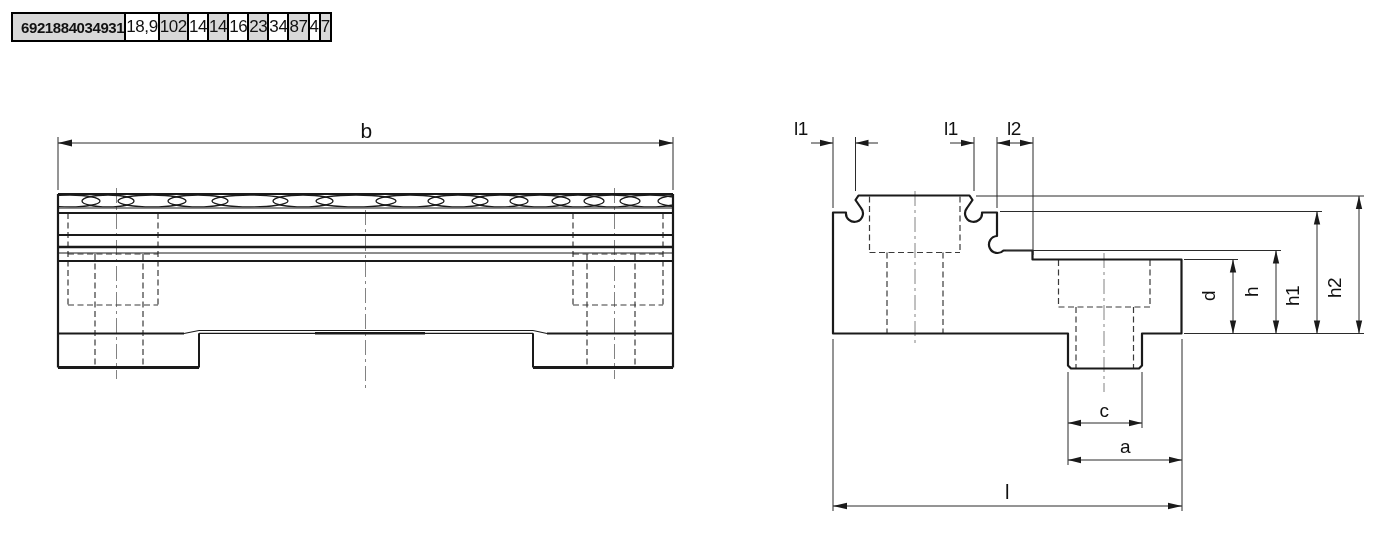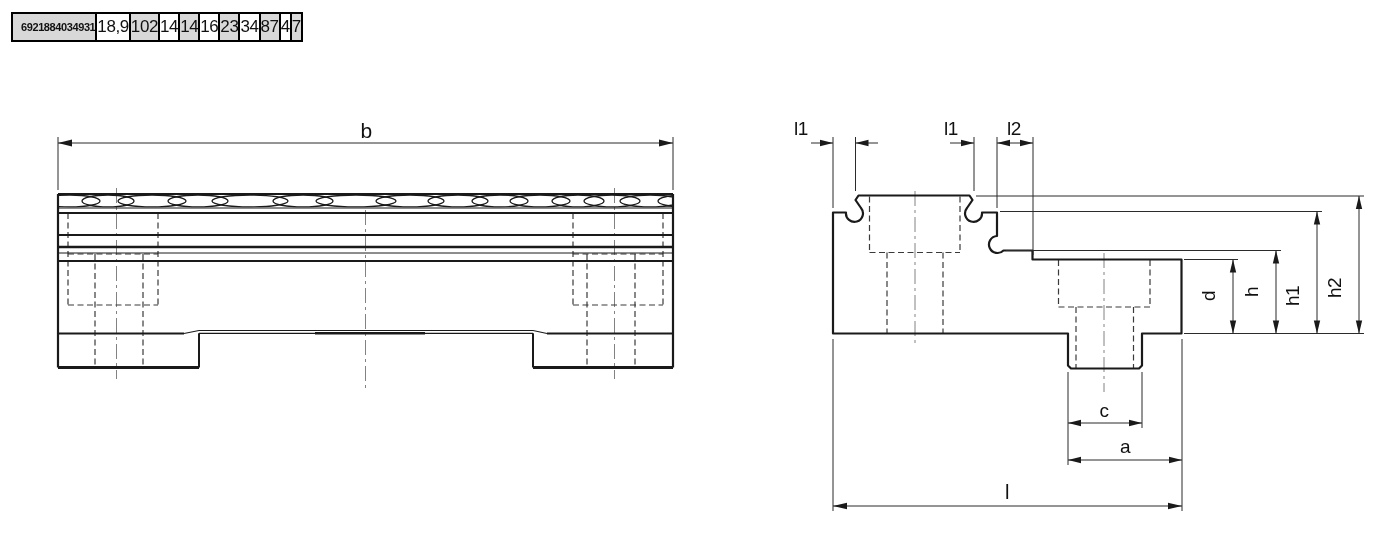--- a/index.html
+++ b/index.html
@@ -4,21 +4,21 @@
 <style>
   html,body{margin:0;padding:0;background:#ffffff;}
   body{width:1400px;height:553px;position:relative;font-family:"Liberation Sans",sans-serif;overflow:hidden;}
   
   .dim-table{position:absolute;left:11px;top:12px;border-collapse:collapse;table-layout:fixed;}
   .dim-table td{border:2px solid #000;height:26px;padding:0;font-size:17px;letter-spacing:-0.4px;
                 color:#111;text-align:center;vertical-align:middle;white-space:nowrap;overflow:hidden;}
   .dim-table td.lbl{text-align:left;padding-left:8px;}
   .dim-table td.g{background:#d8d8d8;}
   .dim-table td.w{background:#ffffff;}
-  .dim-table tr.datarow td.lbl{font-weight:bold;font-size:11px;}
+  .dim-table tr.datarow td.lbl{font-weight:bold;font-size:15px;}
   .c0{width:319px}.cn{width:58px}.cA{width:60px}.cB{width:60px}.cH1{width:59px}.cH2{width:60px}
   
   .drawing{position:absolute;left:0;top:0;}
   .drawing text{font-family:"Liberation Sans",sans-serif;fill:#111;letter-spacing:-0.5px;}
 </style>
 </head>
 <body>
 
 <table class="dim-table">
   <tbody>

